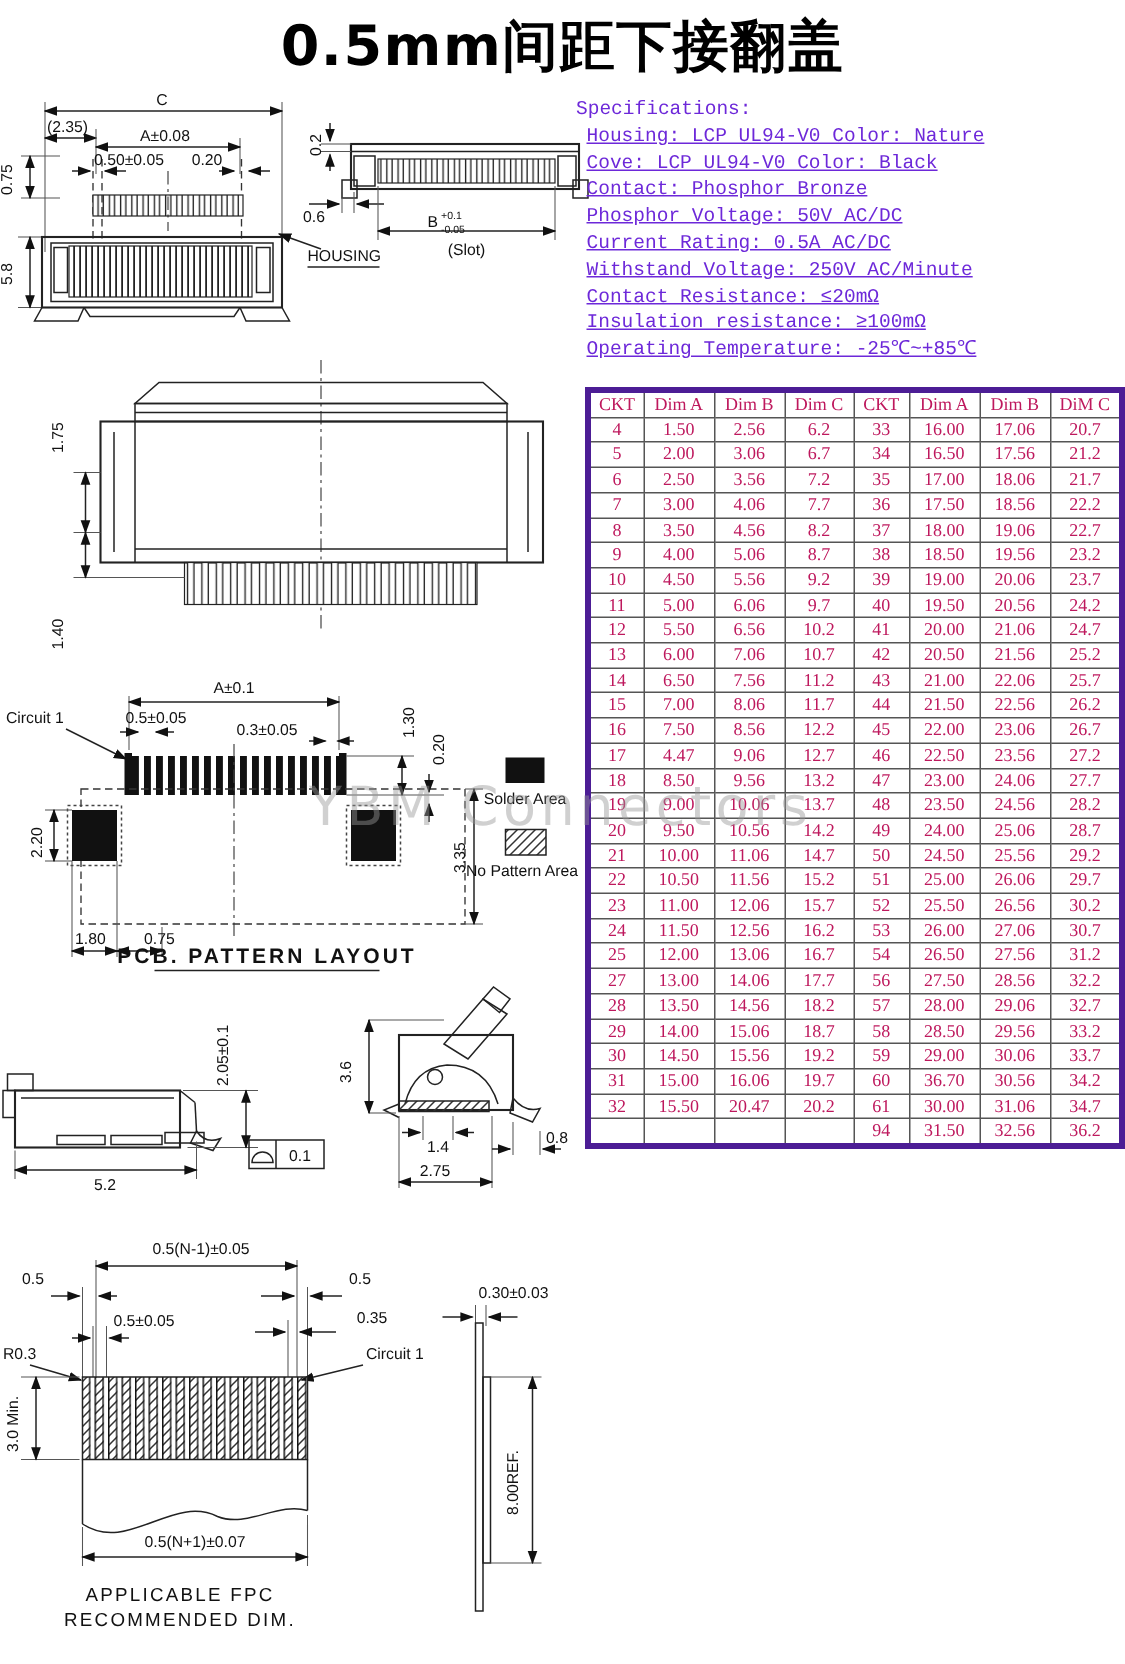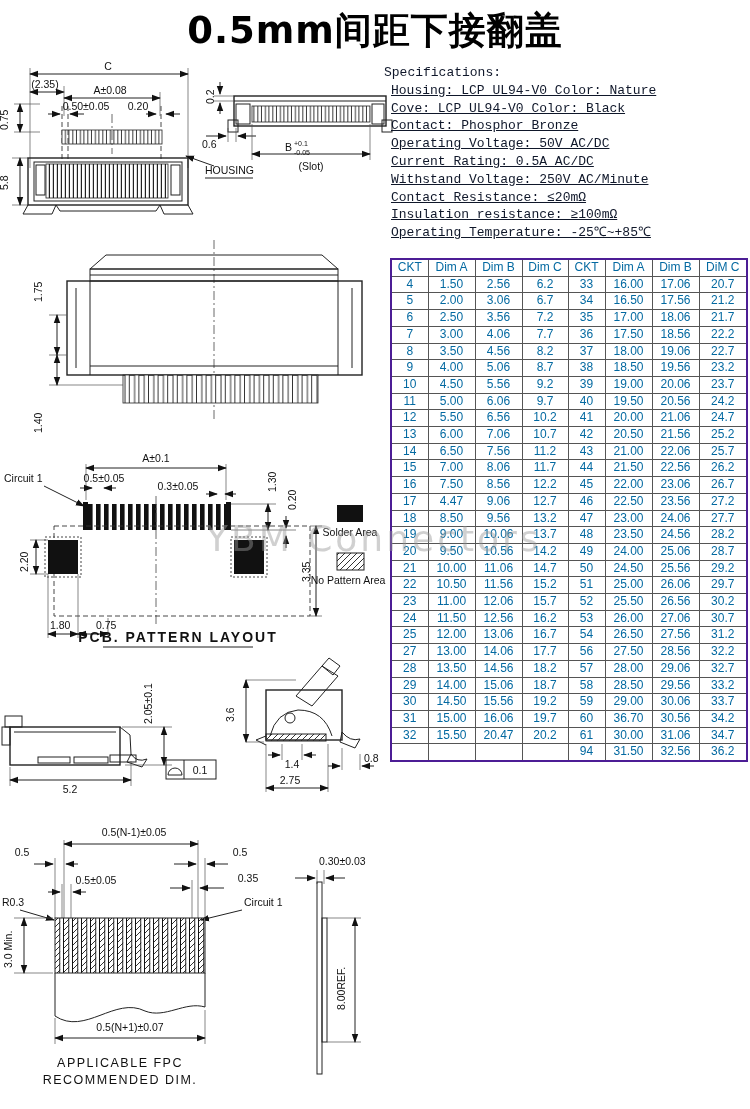--- a/index.html
+++ b/index.html
@@ -1,24 +1,24 @@
 <!DOCTYPE html>
 <html><head>
 <meta charset="utf-8">
 <style>
   html,body{margin:0;padding:0;background:#fff;}
   .page{position:relative;width:750px;height:1109px;background:#fff;overflow:hidden;font-family:"Liberation Sans",sans-serif;}
   .title{position:absolute;top:6px;left:0;width:750px;text-align:center;font-size:37px;font-weight:bold;
          font-family:"DejaVu Sans",sans-serif;letter-spacing:1px;color:#000;}
   .specs{position:absolute;left:384px;top:64px;width:364px;
-         font-family:"Liberation Mono","DejaVu Sans Mono",monospace;font-size:13px;color:#0f172a;line-height:17.8px;}
+         font-family:"Liberation Mono","DejaVu Sans Mono",monospace;font-size:13px;color:#6d28d9;line-height:17.8px;}
   .spec-line{white-space:nowrap;padding-left:7px;text-decoration:underline;}
   .spec-heading{white-space:nowrap;}
   .dimtable{position:absolute;left:390px;top:258px;border-collapse:collapse;table-layout:fixed;width:356px;
-            font-family:Liberation Sans, sans-serif;font-size:12px;color:#0369a1;border:2px solid #4c1d95;}
+            font-family:Liberation Serif, serif;font-size:12px;color:#be185d;border:4px solid #4c1d95;}
   .dimtable th,.dimtable td{border:1px solid #555;text-align:center;padding:0;height:15.7px;line-height:15.7px;
             font-weight:normal;overflow:hidden;}
   .watermark{position:absolute;left:206px;top:518px;font-size:36px;color:rgba(150,150,150,0.45);
              font-family:"DejaVu Sans",sans-serif;letter-spacing:3px;white-space:nowrap;z-index:9;pointer-events:none;}
   svg{position:absolute;overflow:visible;}
   .ln{stroke:#222;stroke-width:1;fill:none;}
   .lt{stroke:#222;stroke-width:1.4;fill:none;}
   .thin{stroke:#555;stroke-width:0.7;fill:none;}
   .dash{stroke:#333;stroke-width:0.9;fill:none;stroke-dasharray:5,3;}
   .cl{stroke:#444;stroke-width:0.8;fill:none;stroke-dasharray:9,3,2,3;}
@@ -159,21 +159,21 @@
     <text class="dim" transform="rotate(-90 14 66)" x="14" y="66">1.75</text>
     <text class="dim" transform="rotate(-90 14 197)" x="14" y="197">1.40</text>
   </svg>
 
   <div class="specs">
     <div class="spec-heading">Specifications:</div>
     <div>
         <div class="spec-line">Housing: LCP UL94-V0 Color: Nature</div>
         <div class="spec-line">Cove: LCP UL94-V0 Color: Black</div>
         <div class="spec-line">Contact: Phosphor Bronze</div>
-        <div class="spec-line">Operating Voltage: 50V AC/DC</div>
+        <div class="spec-line">Phosphor Voltage: 50V AC/DC</div>
         <div class="spec-line">Current Rating: 0.5A AC/DC</div>
         <div class="spec-line">Withstand Voltage: 250V AC/Minute</div>
         <div class="spec-line">Contact Resistance: ≤20mΩ</div>
         <div class="spec-line">Insulation resistance: ≥100mΩ</div>
         <div class="spec-line">Operating Temperature: -25℃~+85℃</div>
       </div>
   </div>
 
   <table class="dimtable">
     <colgroup>

